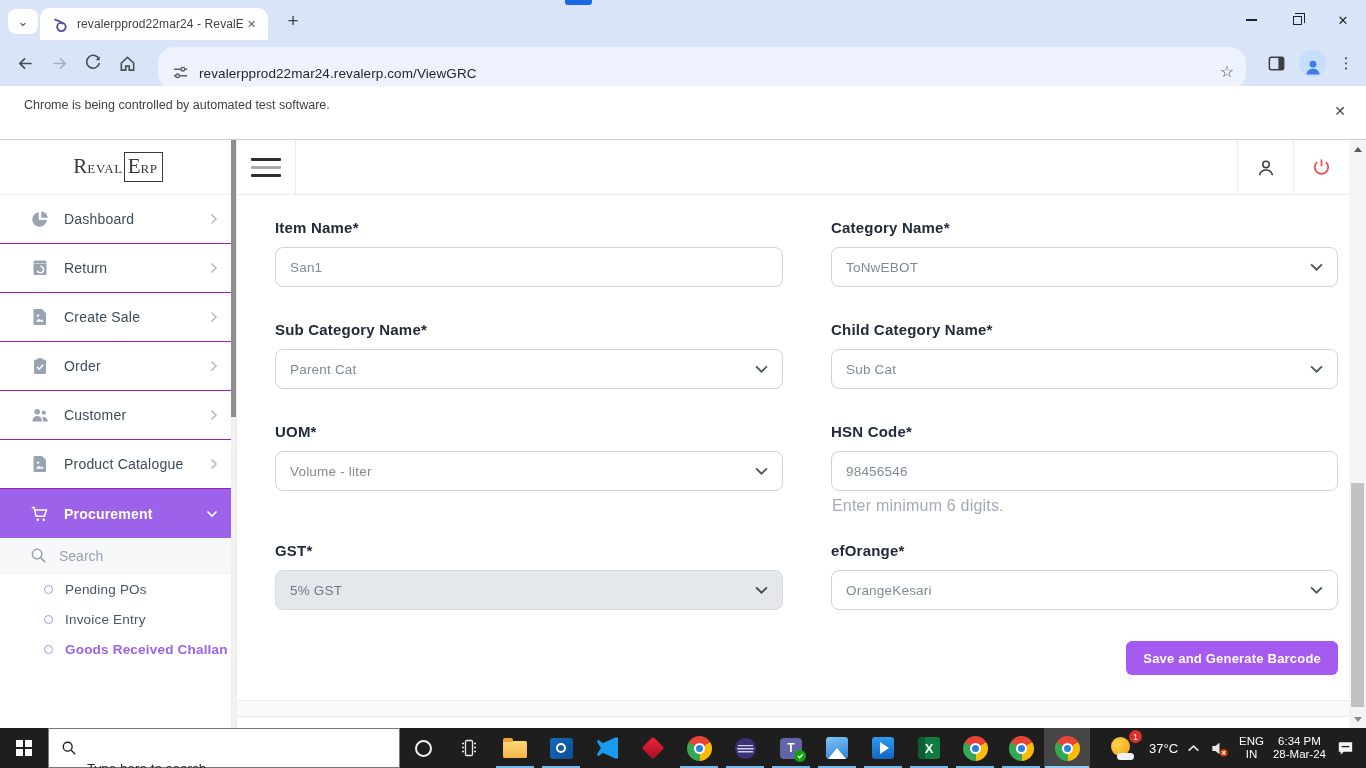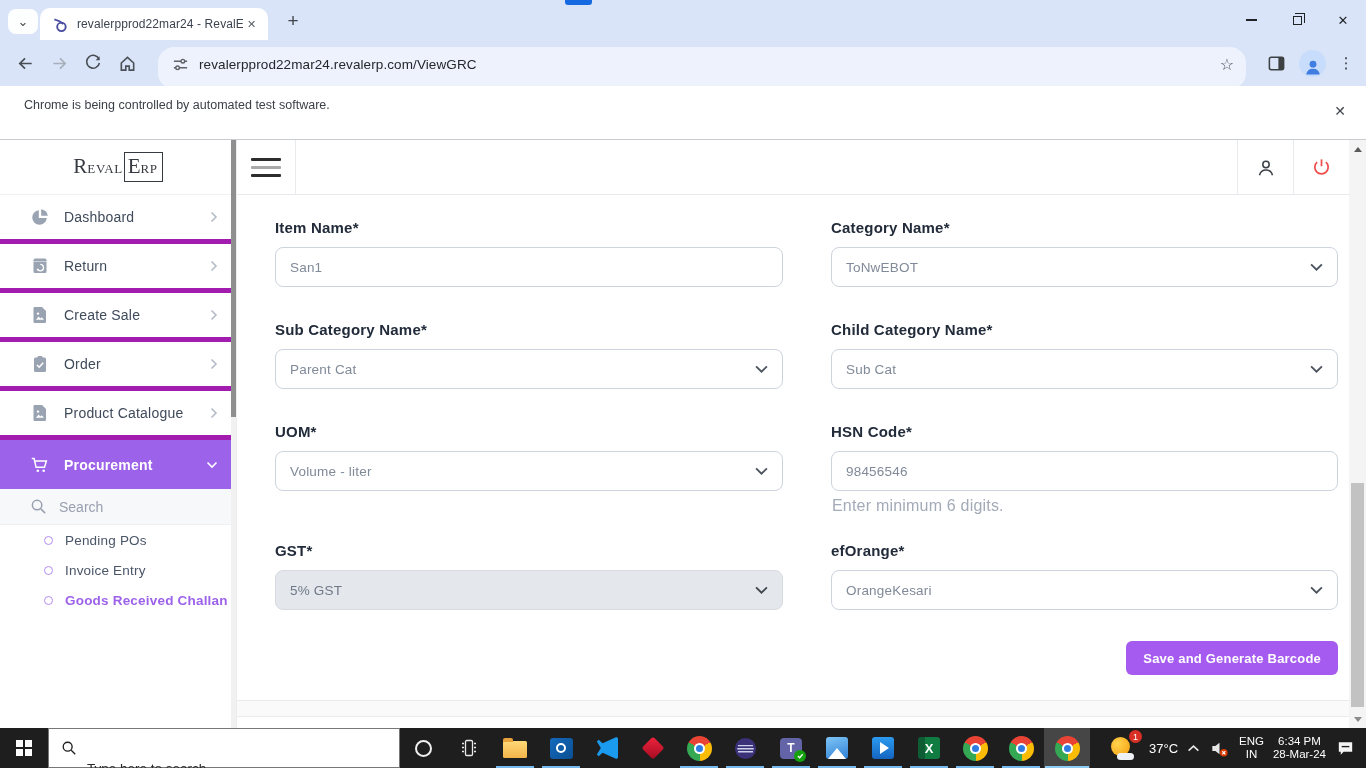--- a/index.html
+++ b/index.html
@@ -19,42 +19,42 @@
   .win-controls { position:absolute; right:0; top:0; height:40px; display:flex; }
   .win-btn { width:46px; height:40px; display:flex; align-items:center; justify-content:center; color:#1f2328; font-size:13px; cursor:pointer; }
   .min-glyph { width:11px; height:1.4px; background:#1f2328; }
   .restore-glyph { position:relative; width:9px; height:9px; border:1.2px solid #1f2328; background:transparent; }
   .restore-glyph::before { content:""; position:absolute; left:1.5px; top:-3.5px; width:9px; height:9px; border:1.2px solid #1f2328; border-left:none; border-bottom:none; }
 
   
   .toolbar { position:absolute; left:0; top:40px; width:1366px; height:46px; background:#d9e4f8; display:flex; align-items:center; }
   .nav-btn { width:34px; height:34px; display:flex; align-items:center; justify-content:center; border-radius:50%; cursor:pointer; flex:0 0 auto; }
   .nav-btn:first-child { margin-left:8px; }
-  .omnibox { position:absolute; left:158px; top:7px; width:1088px; height:42px; background:#eef2fc; border-radius:16px; display:flex; align-items:center; padding:0 12px 8px 14px; }
+  .omnibox { position:absolute; left:158px; top:7px; width:1088px; height:42px; background:#eef2fc; border-radius:16px; display:flex; align-items:flex-end; padding:0 12px 8px 14px; }
   .omnibox .url { flex:1; font-size:13.5px; color:#24272c; margin-left:10px; letter-spacing:.1px; }
   .toolbar-right { position:absolute; right:6px; top:3px; height:40px; display:flex; align-items:center; gap:6px; }
   .avatar-circle { width:27px; height:27px; border-radius:50%; background:#c8dcfc; display:flex; align-items:flex-end; justify-content:center; overflow:hidden; cursor:pointer; }
   .kebab { width:28px; text-align:center; font-size:15px; color:#33373c; letter-spacing:0; cursor:pointer; }
 
   
   .notice { position:absolute; left:0; top:86px; width:1366px; height:54px; background:#fff; border-bottom:1px solid #c9cdd2; }
   .notice-text { position:absolute; left:24px; top:12px; font-size:12.5px; color:#3b3f46; }
   .notice-close { position:absolute; right:20px; top:17px; font-size:14px; color:#43474d; cursor:pointer; }
 
   
   .app { position:absolute; left:0; top:140px; width:1366px; height:588px; background:#fff; }
 
   
   .sidebar { position:absolute; left:0; top:0; width:237px; height:588px; background:#fff; border-right:1px solid #ededef; }
   .logo-row { height:55px; display:flex; align-items:center; justify-content:center; border-bottom:1px solid #f0f1f3; }
   .logo { font-family:"Liberation Serif", serif; color:#363b41; display:flex; align-items:baseline; }
   .logo .big { font-size:21px; }
   .logo .small { font-size:13px; letter-spacing:.6px; }
   .logo-box { border:1.5px solid #363b41; padding:1px 4px 2px 3px; margin-left:1px; display:flex; align-items:baseline; }
-  .side-item { height:49px; display:flex; align-items:center; border-bottom:5px solid #a21caf; cursor:pointer; color:#3f4a5a; }
+  .side-item { height:49px; display:flex; align-items:center; border-bottom:1px solid #a21caf; cursor:pointer; color:#3f4a5a; }
   .side-ic { width:20px; height:20px; margin:0 14px 0 30px; color:#9aa3b2; flex:0 0 auto; }
   .side-label { flex:1; font-size:14px; letter-spacing:.2px; }
   .side-chev { margin-right:18px; color:#b4bcc7; width:8px; height:12px; }
   .side-item.active { background:#9c62e9; color:#fff; border-bottom:none; }
   .side-item.active .side-ic { color:#fff; }
   .side-item.active .side-label { font-weight:bold; }
   .search-row { height:36px; display:flex; align-items:center; background:#f7f8fa; border-bottom:1px solid #eef0f2; cursor:text; }
   .search-row .mag { width:17px; height:17px; margin:0 12px 0 30px; color:#98a1b0; }
   .search-row input { border:none; outline:none; background:transparent; font-size:14px; color:#55606e; width:120px; font-family:inherit; }
   .search-row input::placeholder { color:#97a0af; }
@@ -280,20 +280,32 @@
             <rect x="4" y="3.5" width="12" height="14.5" rx="1.5"></rect>
             <rect x="7.5" y="2" width="5" height="3" rx="1"></rect>
             <path d="M7 11l2.2 2.2 4-4.4" stroke="#fff" stroke-width="1.6" fill="none"></path>
           </svg>
         <span class="side-label">Order</span>
         <svg class="side-chev" viewBox="0 0 8 12" fill="none" stroke="currentColor" stroke-width="1.6">
             <path d="M1.5 1.5L6 6l-4.5 4.5"></path>
           </svg>
       </div>
 
+      <div class="side-item">
+        <svg class="side-ic" viewBox="0 0 20 20" fill="currentColor">
+            <circle cx="7.2" cy="6.8" r="2.8"></circle>
+            <circle cx="13.8" cy="7.6" r="2.2"></circle>
+            <path d="M2.5 15.7a4.7 4.7 0 0 1 9.4 0v.8H2.5z"></path>
+            <path d="M13 16.5v-.8c0-1.2-.3-2.2-.9-3.1a3.8 3.8 0 0 1 5.6 3.3v.6z"></path>
+          </svg>
+        <span class="side-label">Customer</span>
+        <svg class="side-chev" viewBox="0 0 8 12" fill="none" stroke="currentColor" stroke-width="1.6">
+            <path d="M1.5 1.5L6 6l-4.5 4.5"></path>
+          </svg>
+      </div>
 
       <div class="side-item">
         <svg class="side-ic" viewBox="0 0 20 20" fill="currentColor">
             <path d="M4.5 2H12l4 4v11a1 1 0 0 1-1 1H4.5a1 1 0 0 1-1-1V3a1 1 0 0 1 1-1z"></path>
             <circle cx="8" cy="8.6" r="1.2" fill="#fff"></circle>
             <path d="M6 14.8l2.6-3.2 1.8 2 1.3-1.4 2.3 2.6z" fill="#fff"></path>
           </svg>
         <span class="side-label">Product Catalogue</span>
         <svg class="side-chev" viewBox="0 0 8 12" fill="none" stroke="currentColor" stroke-width="1.6">
             <path d="M1.5 1.5L6 6l-4.5 4.5"></path>

